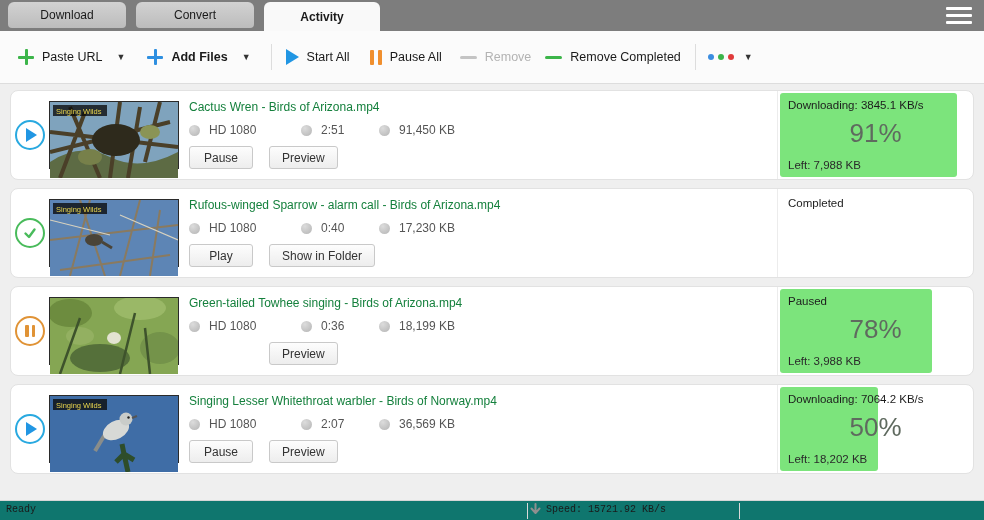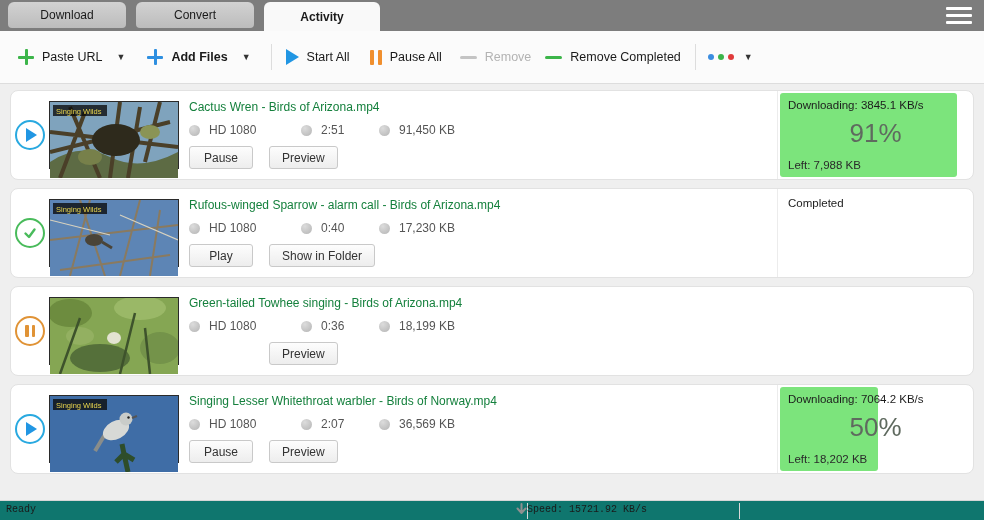--- a/index.html
+++ b/index.html
@@ -75,21 +75,21 @@
                   border-top:7px solid transparent; border-bottom:7px solid transparent; margin-left:3px; }
   .sicon.check { border-color:#49bb5b; font-size:16px; color:#49bb5b; font-weight:bold; }
   .sicon.pause { border-color:#e09336; gap:3px; }
   .sicon.pause i { width:3.5px; height:12px; background:#e09336; border-radius:1px; }
 
   
   .statusbar { flex:0 0 20px; height:20px; background:#0f766e; border-top:1px solid #d6d6d6;
                position:relative; font-size:10px; color:#1a1a1a;font-family:Liberation Mono, monospace; }
   .sb-ready { position:absolute; left:6px; top:3px; }
   .sb-sep1 { position:absolute; left:527px; top:2px; width:1px; height:16px; background:#d9d9d9; }
-  .sb-speed { position:absolute; left:516px; top:2px; display:flex; align-items:center; }
+  .sb-speed { position:absolute; left:530px; top:2px; display:flex; align-items:center; gap:5px; }
   .sb-sep2 { position:absolute; left:739px; top:2px; width:1px; height:16px; background:#d9d9d9; }
   .sb-items { position:absolute; left:748px; top:3px; }
   .downarrow { color:#8f8f8f; font-size:12px; }
 
   .wm-rect { fill:rgba(10,10,10,0.78); }
   .wm-text { fill:#e8d44d; font-size:7.5px; font-family:"Liberation Sans", sans-serif; }
 </style>
 </head>
 <body>
 
@@ -271,20 +271,26 @@
               <span>0:36</span>
             </span>
           <span class="detail">
               <span class="gdot"></span>
               <span>18,199 KB</span>
             </span>
         </div>
         <div class="btnrow">
           <button class="btn slot2">Preview</button>
         </div>
+      </div>
+      <div class="status-cell">
+        <div class="fill" style="width: 78%;"></div>
+        <div class="sline1">Paused</div>
+        <div class="spct">78%</div>
+        <div class="sline3">Left: 3,988 KB</div>
       </div>
     </div>
 
     <div class="card">
       <div class="state-cell">
         <div class="sicon play">
             <i></i>
           </div>
       </div>
       <div class="thumb">

